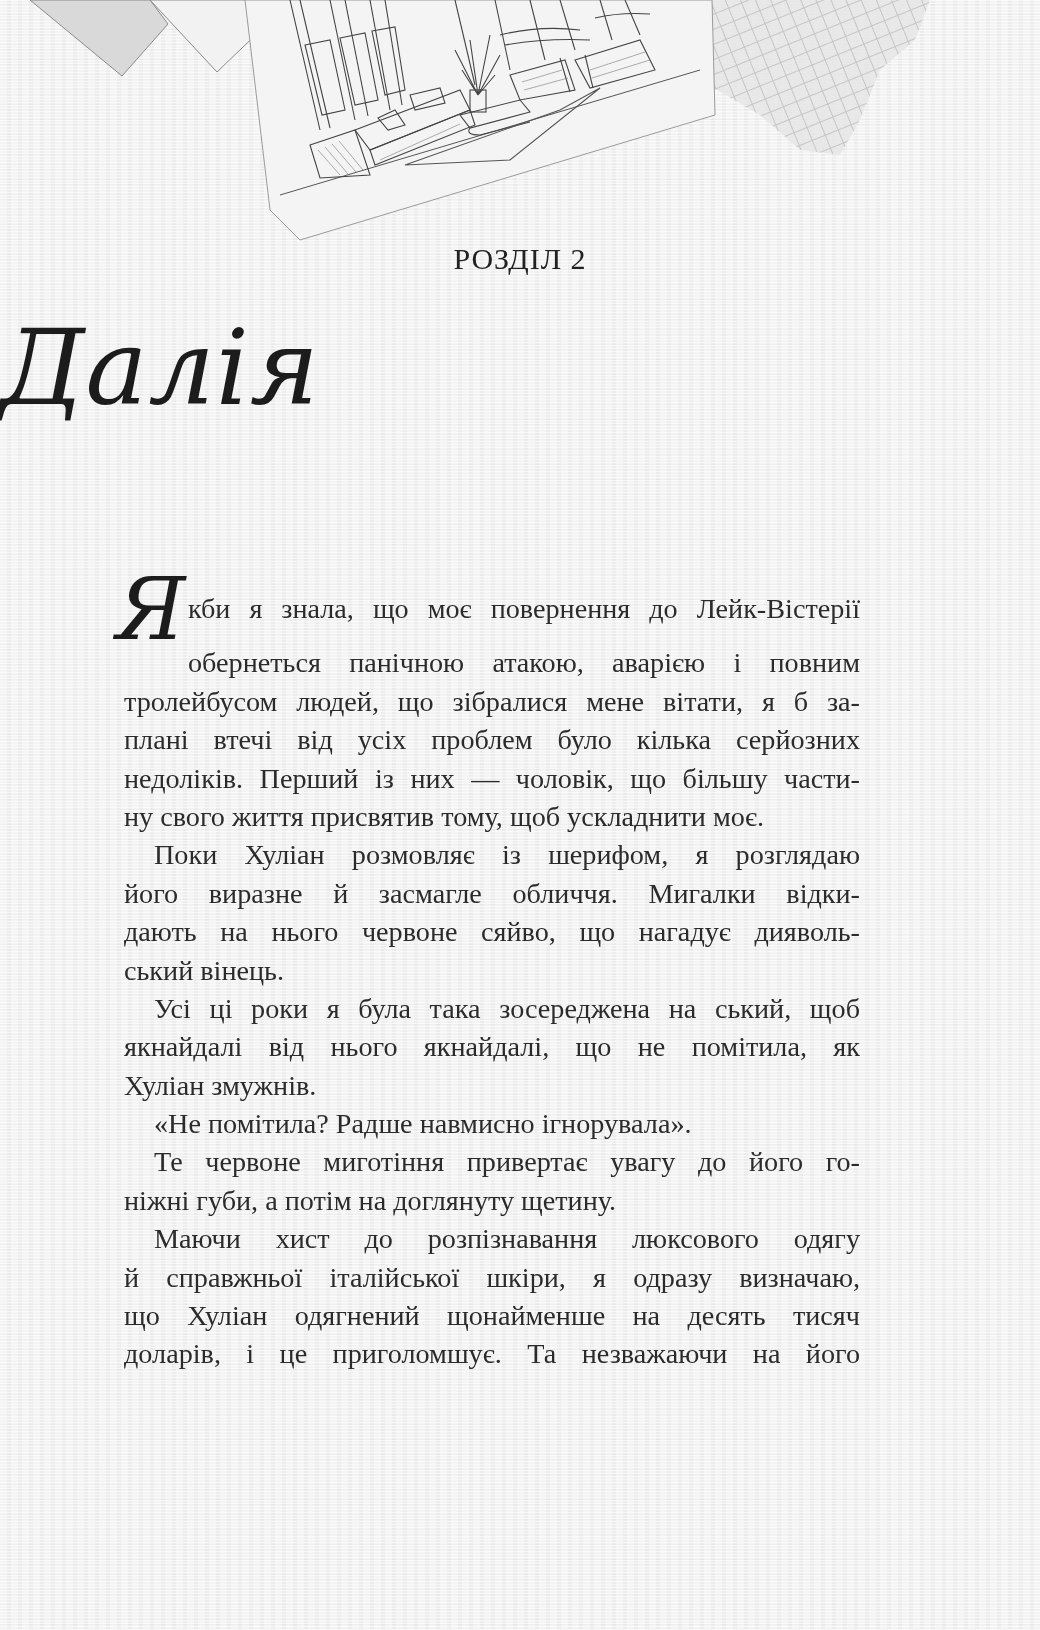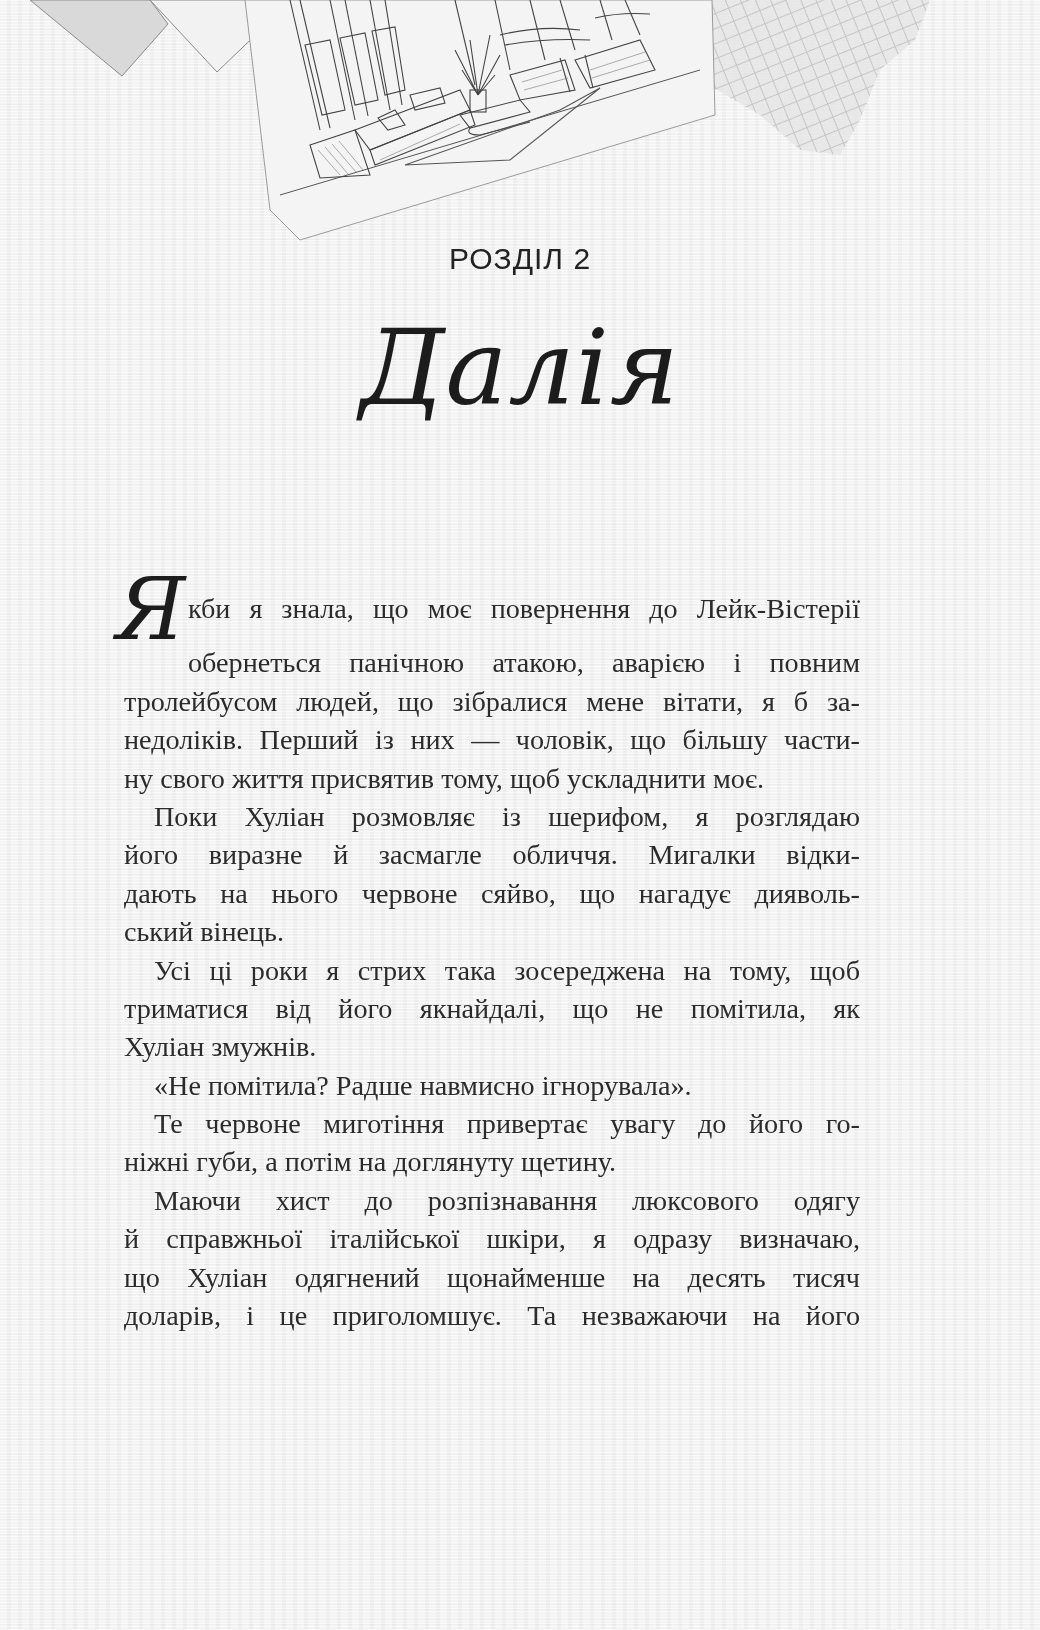--- a/index.html
+++ b/index.html
@@ -9,26 +9,26 @@
       background-image:
         repeating-linear-gradient(0deg, rgba(255,255,255,0.55) 0px, rgba(255,255,255,0.55) 1px, rgba(0,0,0,0) 1px, rgba(0,0,0,0) 3px),
         repeating-linear-gradient(0deg, rgba(0,0,0,0.025) 0px, rgba(0,0,0,0.025) 1px, rgba(0,0,0,0) 1px, rgba(0,0,0,0) 5px),
         repeating-linear-gradient(90deg, rgba(255,255,255,0.25) 0px, rgba(255,255,255,0.25) 7px, rgba(0,0,0,0.015) 7px, rgba(0,0,0,0.015) 11px);
       font-family: "DejaVu Serif", serif;
       color: #2a2a2a;
     }
     .header-art { position: absolute; left: 0; top: 0; width: 1040px; height: 250px; }
     .chapter-label {
       position: absolute; left: 0; width: 1040px; top: 242px;
-      text-align: center; font-family: Liberation Sans, sans-serif; font-weight: 300;
+      text-align: center; font-family: Liberation Serif, serif; font-weight: 300;
       font-size: 30px; letter-spacing: 1px; color: #222;
     }
     .chapter-title {
       position: absolute; left: 0; width: 1040px; top: 308px;
-      text-align: center; font-family: "DejaVu Serif", serif; font-style: italic;
+      text-align: left; font-family: "DejaVu Serif", serif; font-style: italic;
       font-size: 104px; line-height: 120px; color: #1c1c1c; letter-spacing: 1px;
     }
     .body-text {
       position: absolute; left: 124px; top: 574px; width: 736px;
       font-family: "Liberation Serif", serif; font-size: 28.2px; line-height: 38.4px;
       color: #2b2b2b; text-align: justify;
     }
     .line { display: block; white-space: nowrap; text-align-last: justify; text-align: justify; height: 38.4px; }
     .line.last { text-align-last: left; }
     .line.indent { padding-left: 30px; }
@@ -113,28 +113,29 @@
 </svg>
 
 <div class="chapter-label">РОЗДІЛ 2</div>
 <div class="chapter-title">Далія</div>
 
 <div class="body-text" id="body-text">
   <span class="drop-cap">Я</span>
 <span class="line drop-pad">кби я знала, що моє повернення до Лейк-Вістерії</span>
     <span class="line drop-pad">обернеться панічною атакою, аварією і повним</span>
     <span class="line">тролейбусом людей, що зібралися мене вітати, я б за-</span>
+    <span class="line">плані втечі від усіх проблем було кілька серйозних</span>
     <span class="line">недоліків. Перший із них — чоловік, що більшу части-</span>
     <span class="line last">ну свого життя присвятив тому, щоб ускладнити моє.</span>
     <span class="line indent">Поки Хуліан розмовляє із шерифом, я розглядаю</span>
     <span class="line">його виразне й засмагле обличчя. Мигалки відки-</span>
     <span class="line">дають на нього червоне сяйво, що нагадує дияволь-</span>
     <span class="line last">ський вінець.</span>
-    <span class="line indent">Усі ці роки я стрих така зосереджена на тому, щоб</span>
-    <span class="line">триматися від його якнайдалі, що не помітила, як</span>
+    <span class="line indent">Усі ці роки я була така зосереджена на ський, щоб</span>
+    <span class="line">якнайдалі від нього якнайдалі, що не помітила, як</span>
     <span class="line last">Хуліан змужнів.</span>
     <span class="line indent last">«Не помітила? Радше навмисно ігнорувала».</span>
     <span class="line indent">Те червоне миготіння привертає увагу до його го-</span>
     <span class="line last">ніжні губи, а потім на доглянуту щетину.</span>
     <span class="line indent">Маючи хист до розпізнавання люксового одягу</span>
     <span class="line">й справжньої італійської шкіри, я одразу визначаю,</span>
     <span class="line">що Хуліан одягнений щонайменше на десять тисяч</span>
     <span class="line">доларів, і це приголомшує. Та незважаючи на його</span>
   </div>
 

